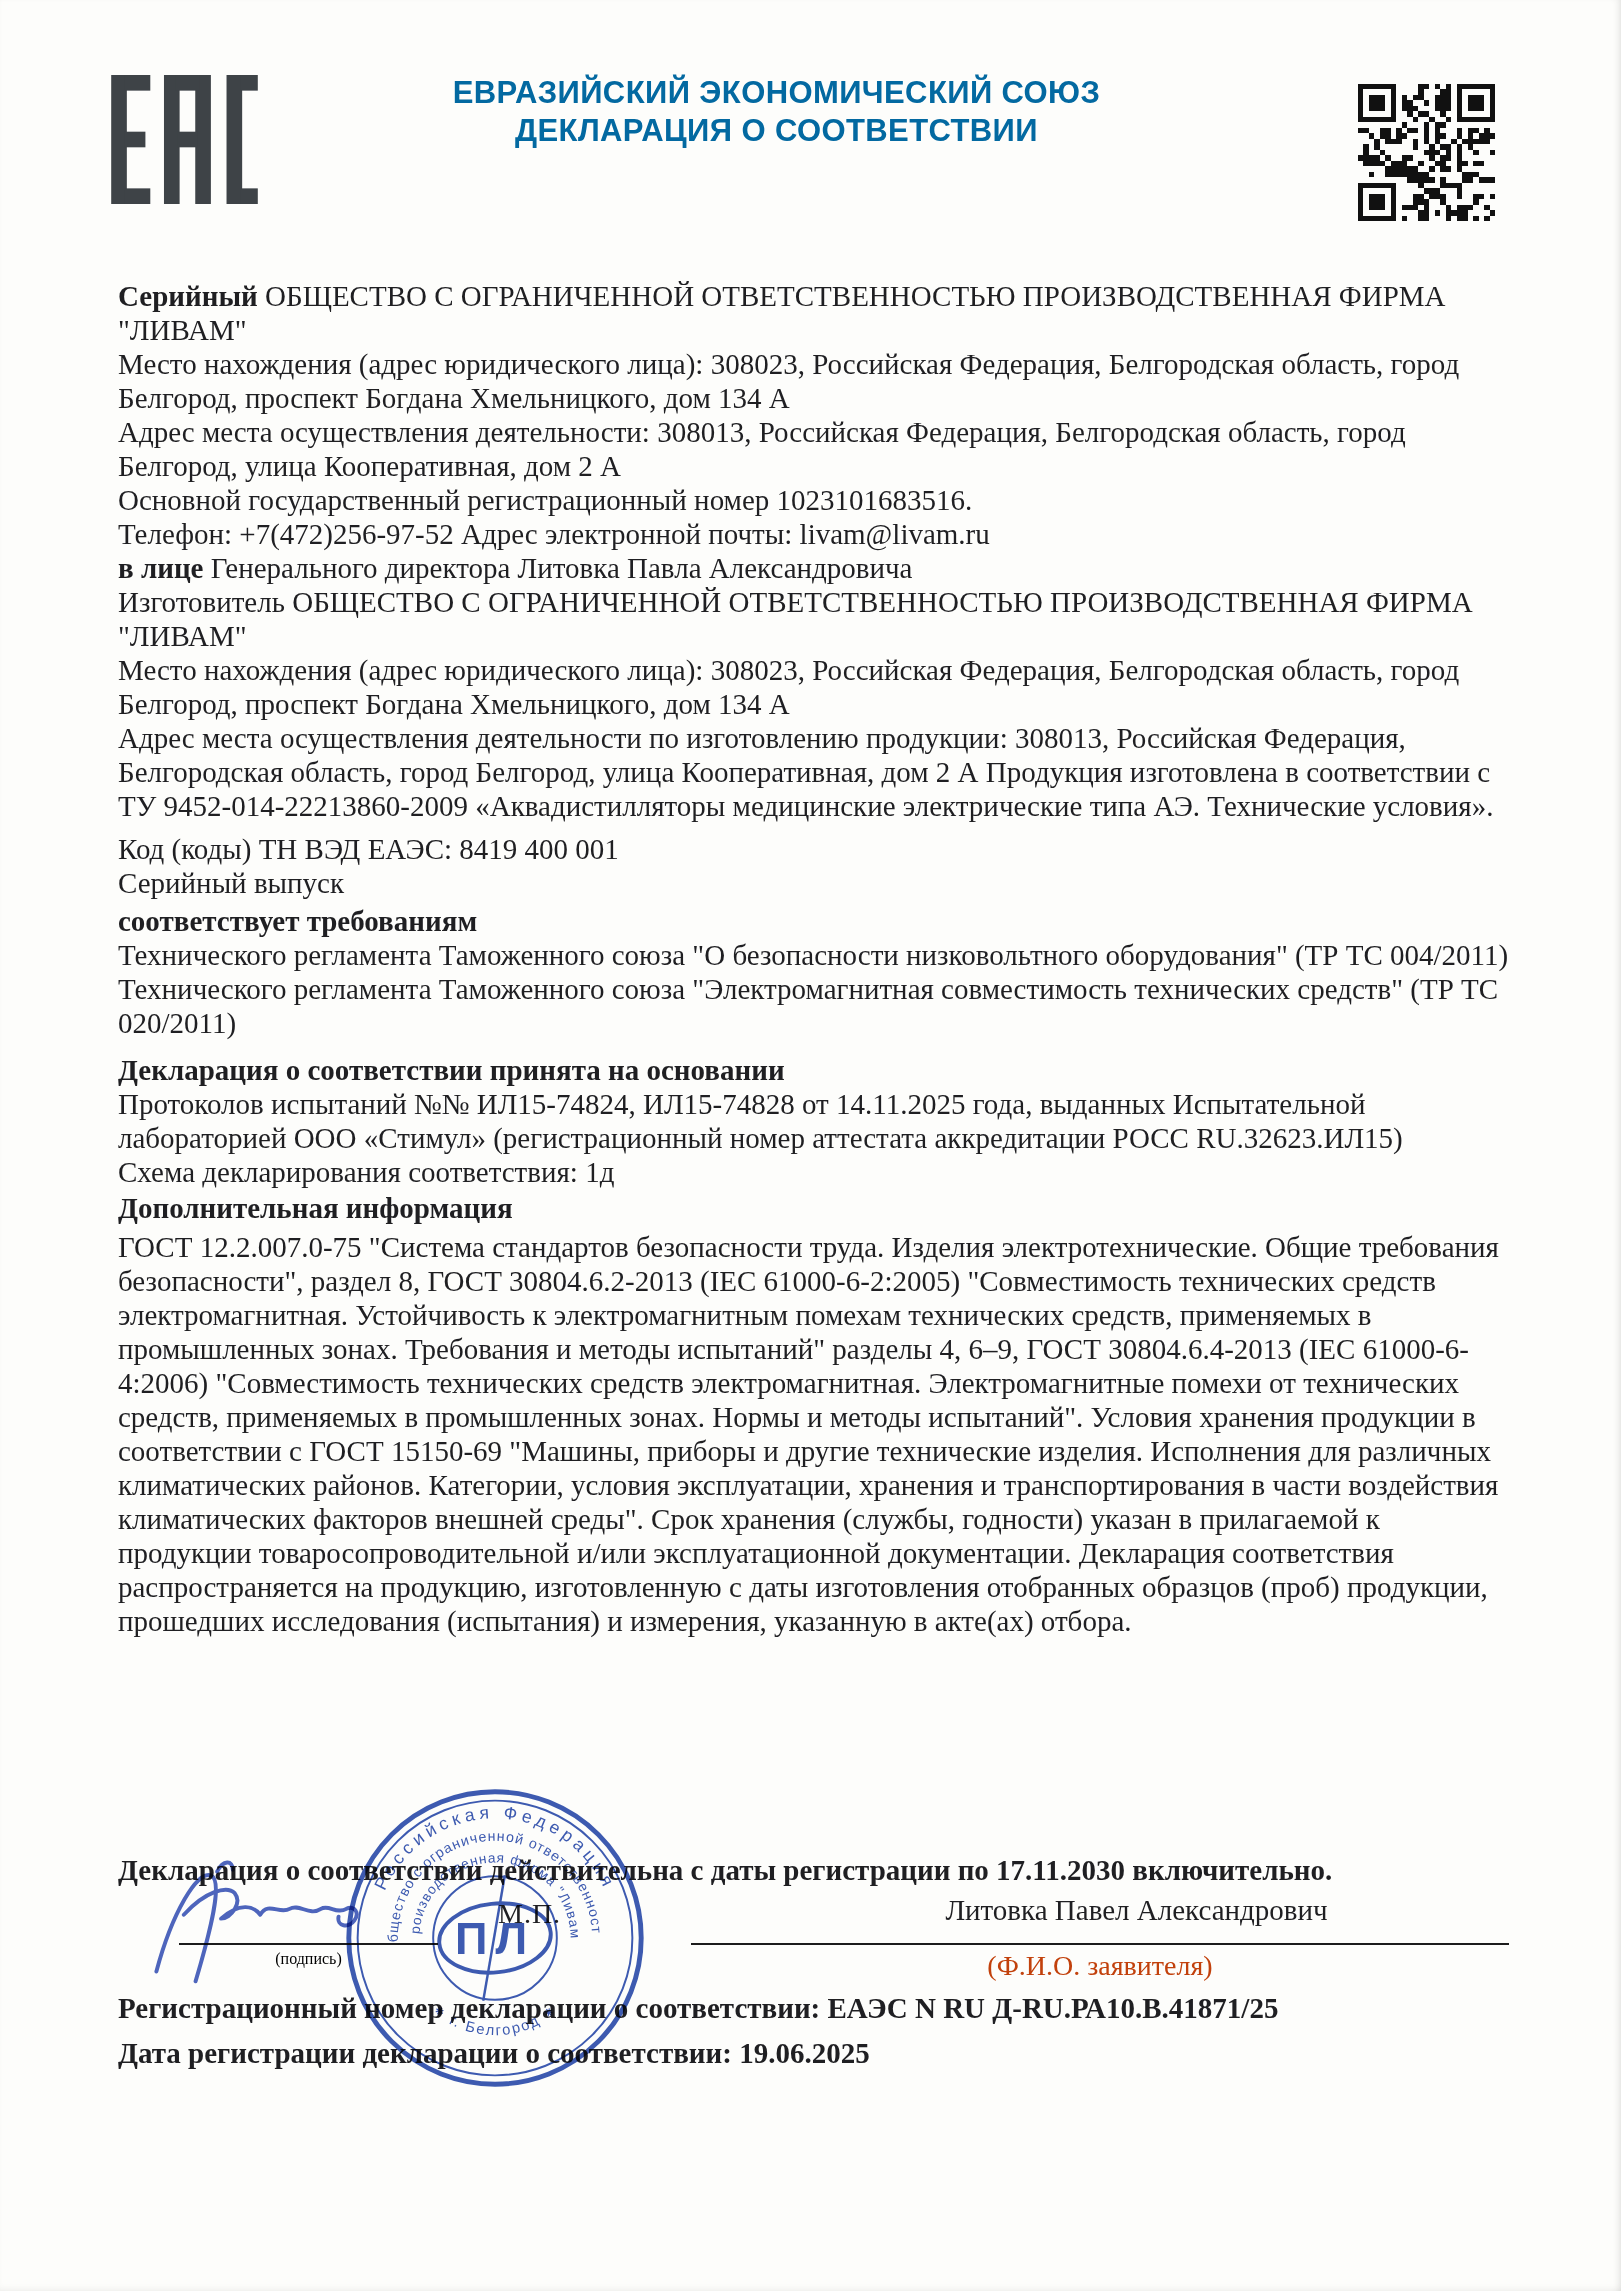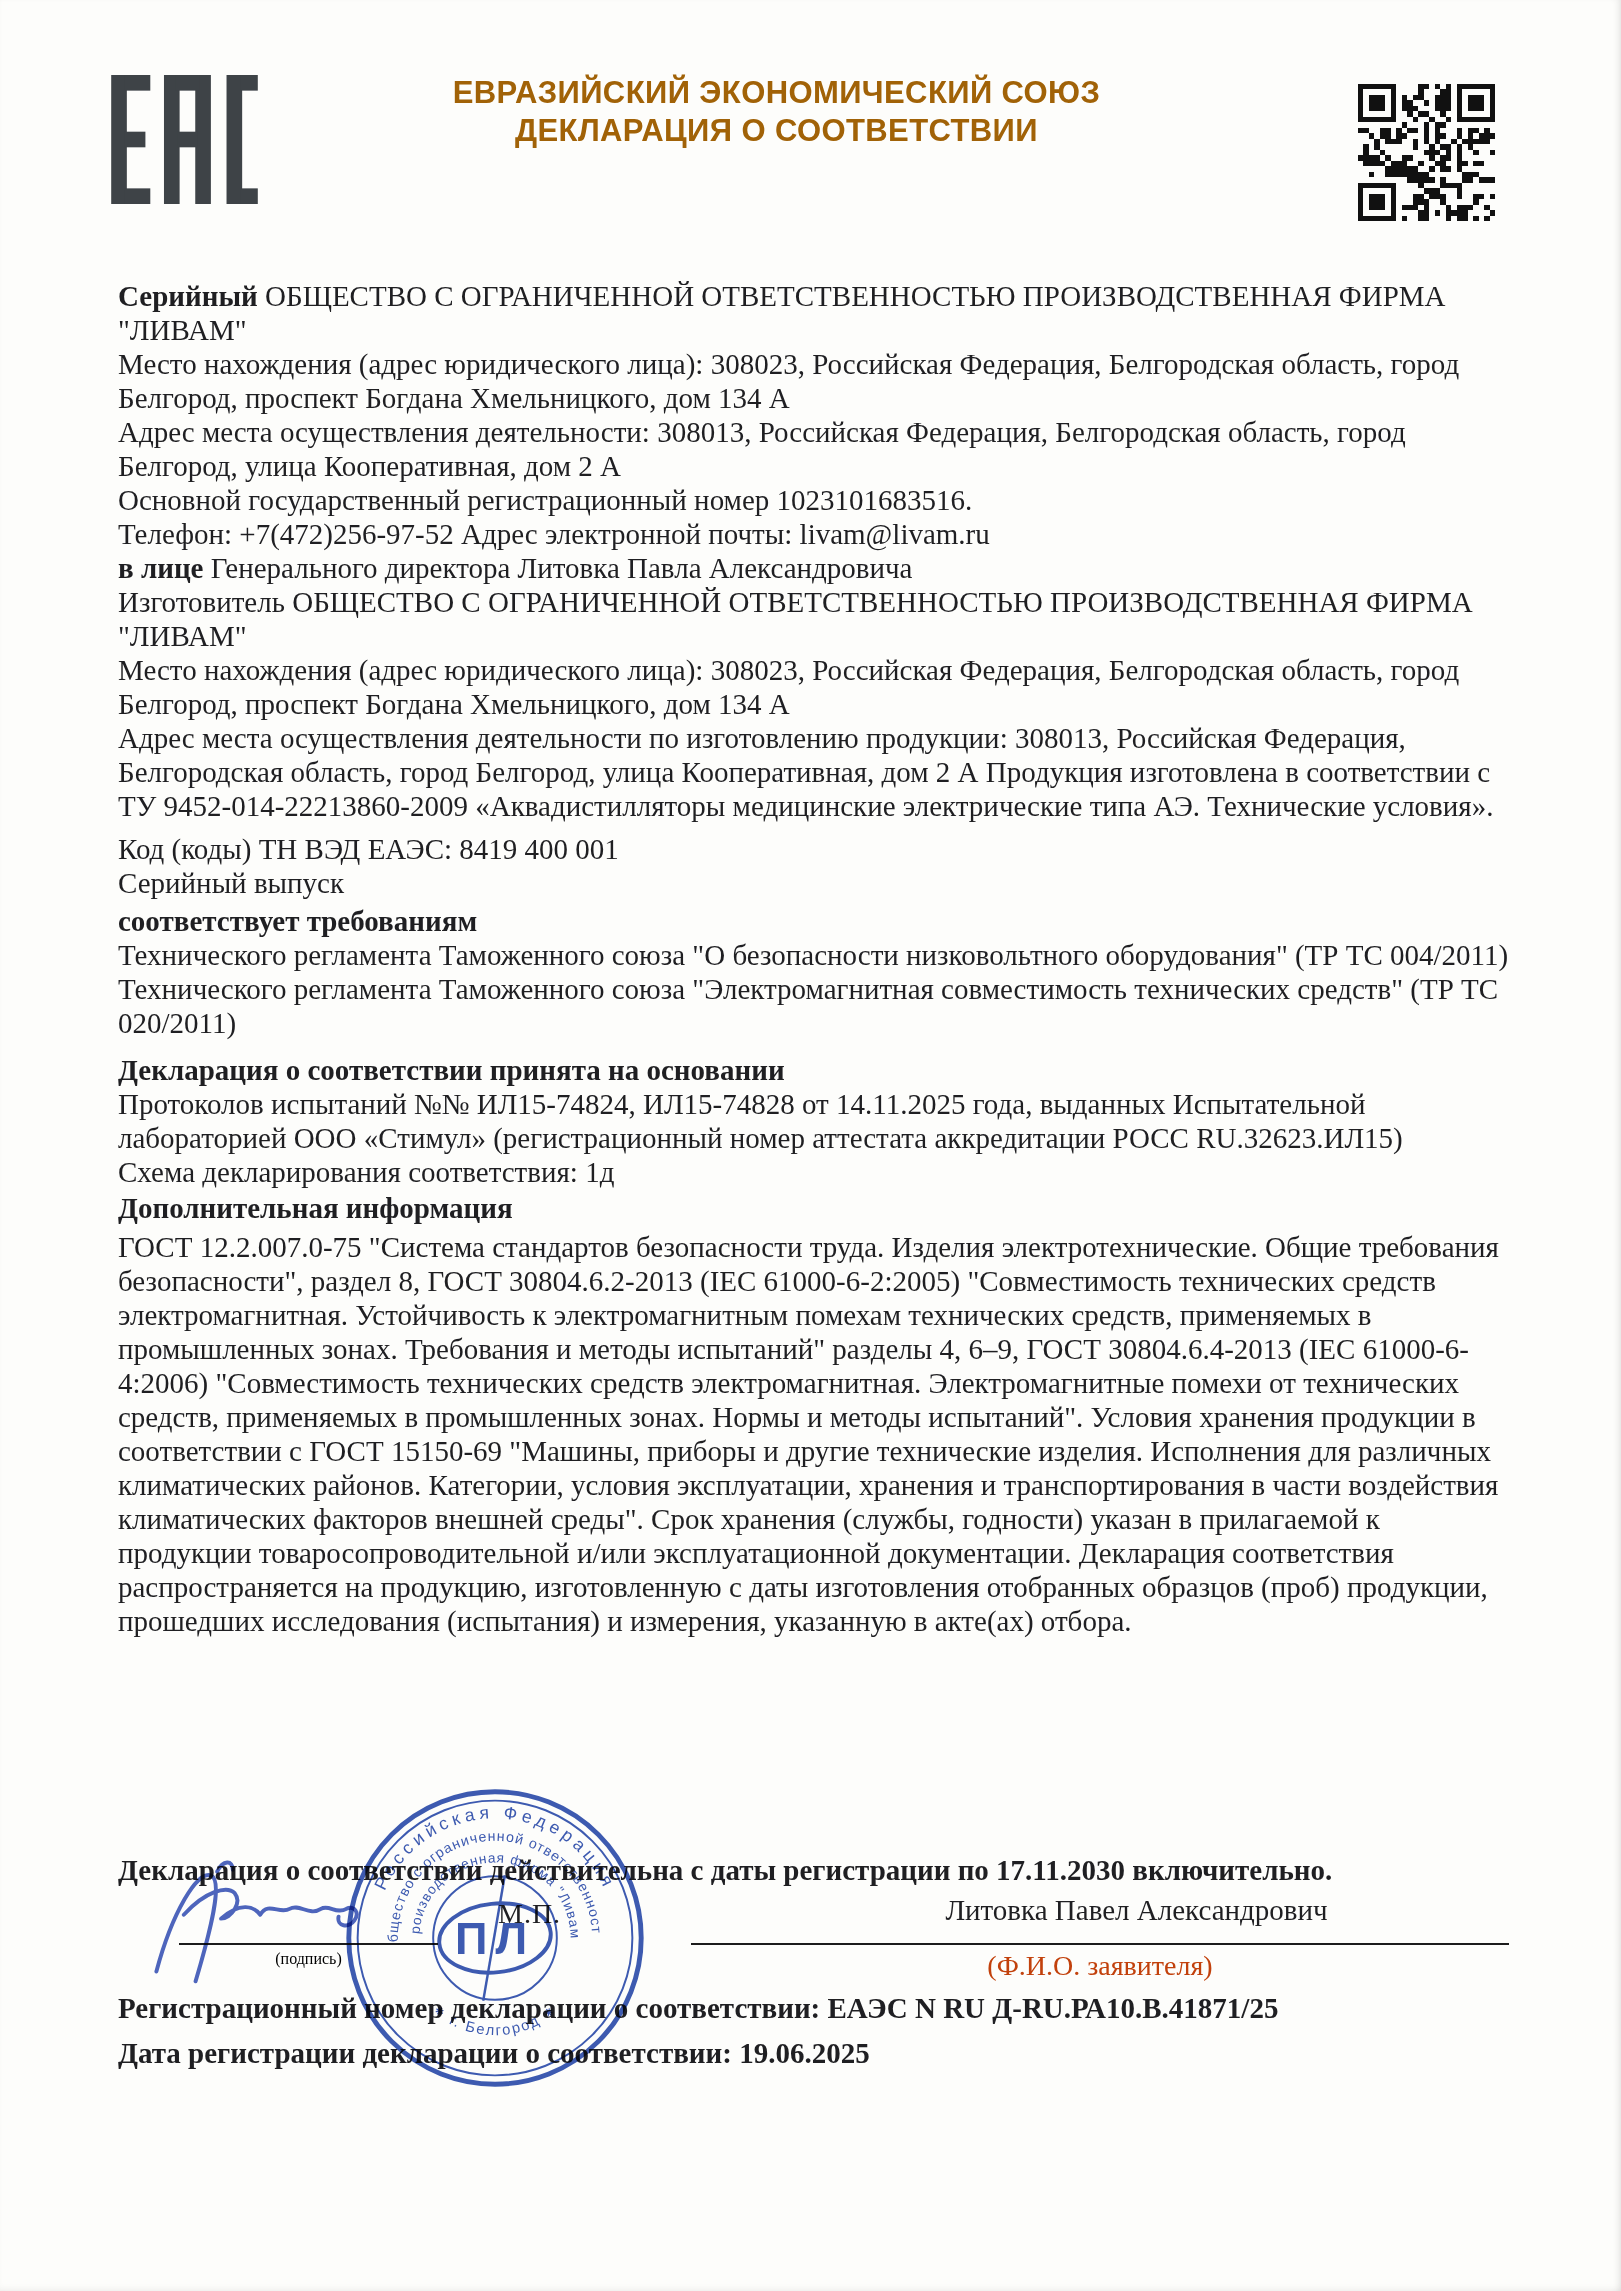--- a/index.html
+++ b/index.html
@@ -5,21 +5,21 @@
   html,body{margin:0;padding:0;background:#777;}
   .page{
     position:relative;width:1621px;height:2292px;margin:0 auto;
     background:#fdfdfb;overflow:hidden;
     font-family:"Liberation Serif","DejaVu Serif",serif;color:#1f1f22;
     box-shadow:inset -5.9px 0 7.8px -3.9px rgba(0,0,0,.10), inset 0 -5.9px 7.8px -3.9px rgba(0,0,0,.07);
   }
   .hdr{
     position:absolute;left:323px;top:74px;width:907px;text-align:center;
     font-family:"Liberation Sans","DejaVu Sans",sans-serif;font-weight:bold;
-    font-size:31px;line-height:38px;color:#a16207;letter-spacing:0.4px;
+    font-size:31px;line-height:38px;color:#0369a1;letter-spacing:0.4px;
   }
   .eac-logo{position:absolute;left:111px;top:75px;}
   .qr{position:absolute;left:1358px;top:84px;width:137px;height:137px;}
   .body{
     position:absolute;left:118px;top:279px;width:1396px;
     font-size:29px;line-height:34px;
   }
   .para{margin:0;}
   .para b{font-weight:700;}
   .validity{

